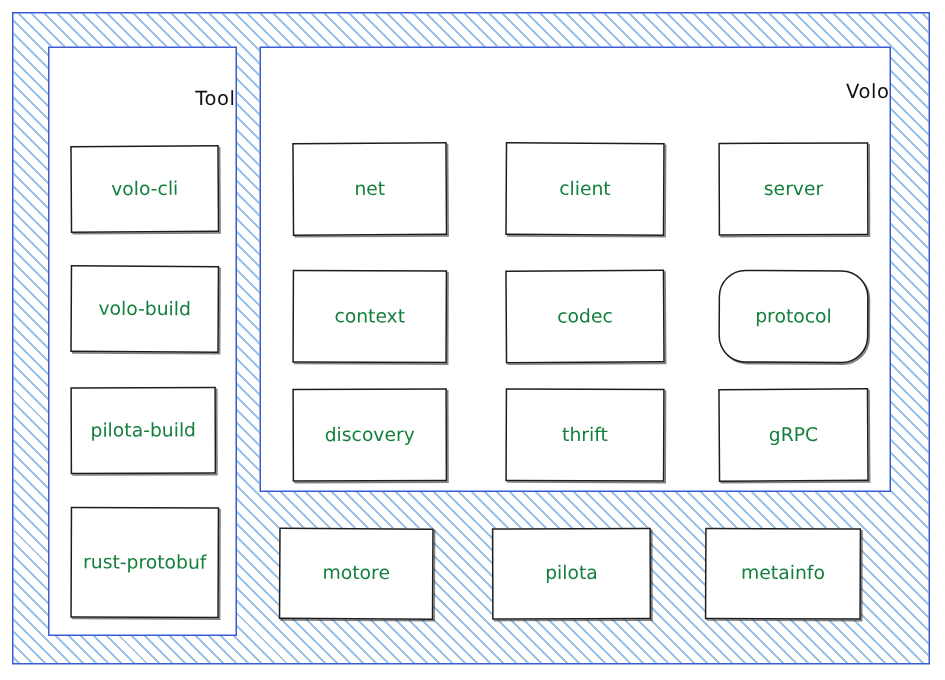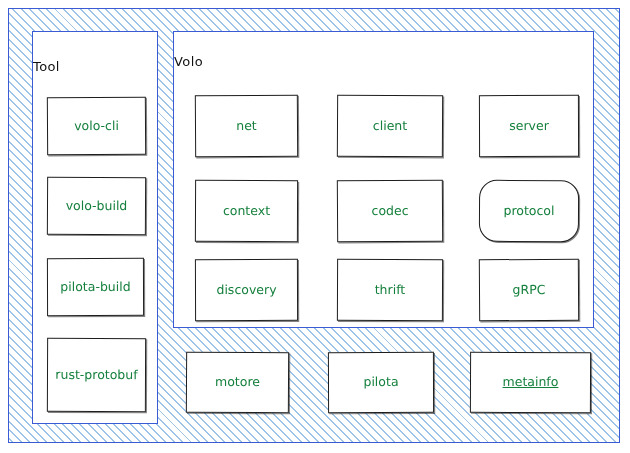--- a/index.html
+++ b/index.html
@@ -59,21 +59,21 @@
     left: 164px;
     top: 22px;
     width: 421px;
     height: 297px;
   }
 
   .panel-title {
     position: absolute;
     left: 0;
     right: 0;
-    text-align: left;
+    text-align: right;
     font-family: "DejaVu Sans", sans-serif;
     font-size: 13px;
     color: #111111;
     letter-spacing: 0.4px;
     white-space: nowrap;
   }
   .panel-tool .panel-title { top: 27px; }
   .panel-volo .panel-title { top: 22px; }
 
   
@@ -167,18 +167,18 @@
     </div>
 
     <div class="node r2" style="left:177px; top:343px; width:103px; height:61px;">
       <span class="node-label">motore</span>
     </div>
 
     <div class="node r3" style="left:319px; top:343px; width:106px; height:61px;">
       <span class="node-label">pilota</span>
     </div>
 
-    <div class="node r4" style="left:461px; top:343px; width:121px; height:61px;text-decoration:underline;">
+    <div class="node r4" style="left:461px; top:343px; width:104px; height:61px;">
       <span class="node-label">metainfo</span>
     </div>
 
   </div>
 </div>
 
 </body></html>

